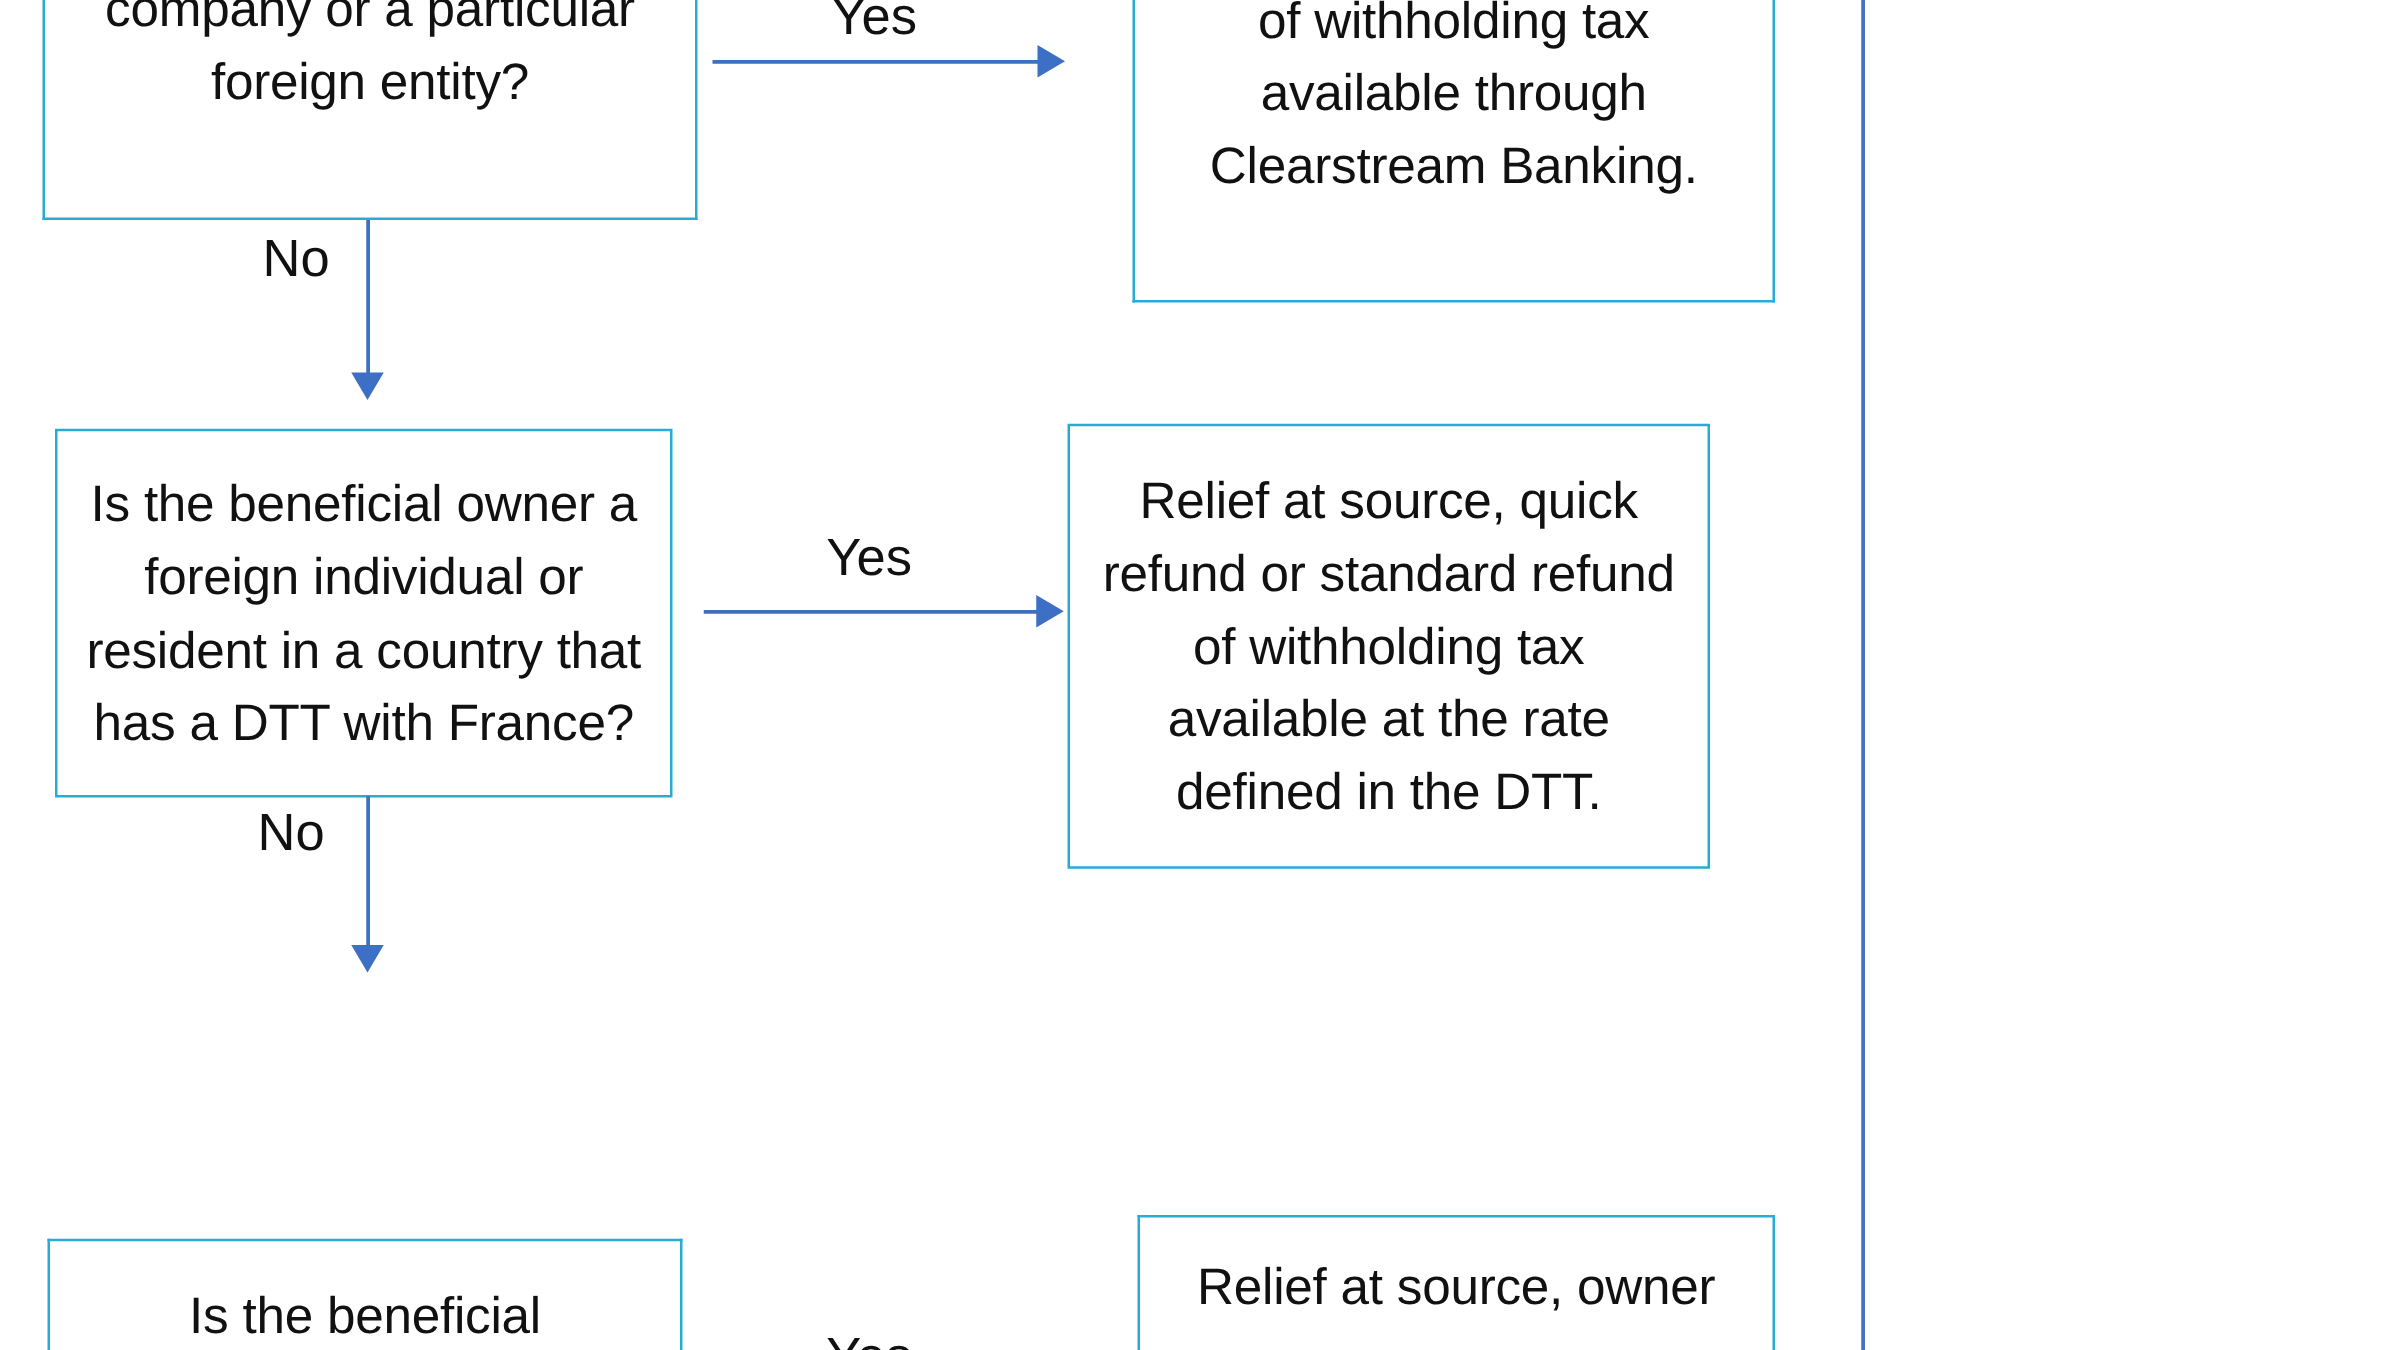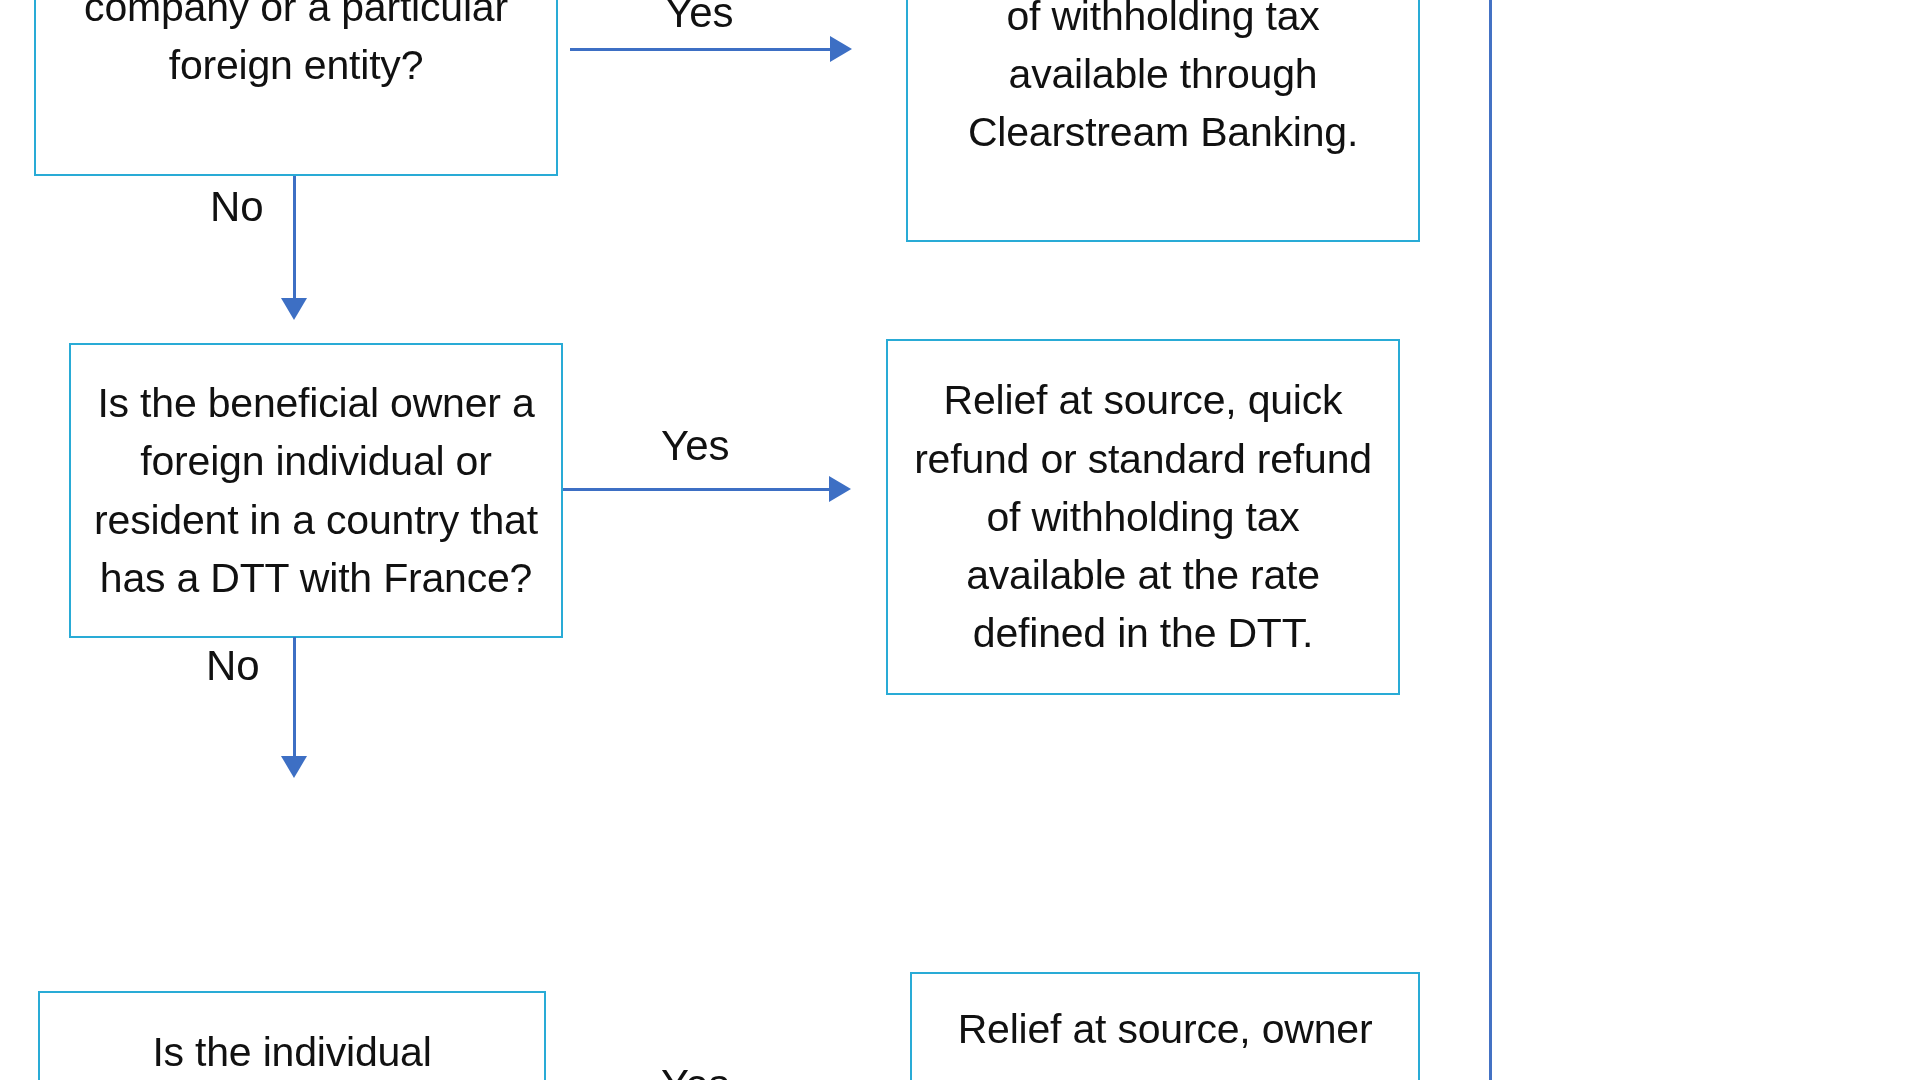--- a/index.html
+++ b/index.html
@@ -106,38 +106,38 @@
   </div>
 
   <div class="edge-label" style="left:665px; top:-8px;">Yes</div>
   <div class="h-conn" style="left:570px; top:48px; width:262px;"></div>
   <div class="h-arrow" style="left:830px; top:36px;"></div>
 
   <div class="edge-label" style="left:210px; top:186px;">No</div>
   <div class="v-conn" style="left:293px; top:176px; height:124px;"></div>
   <div class="v-arrow" style="left:281px; top:298px;"></div>
 
-  <div class="node" style="left:69px; top:343px; width:494px; height:295px;">
+  <div class="node" style="left:44px; top:343px; width:494px; height:295px;">
     <span class="txt">Is the beneficial owner a foreign individual or resident in a country that has a DTT with France?</span>
   </div>
 
-  <div class="node" style="left:886px; top:339px; width:514px; height:356px;">
+  <div class="node" style="left:854px; top:339px; width:514px; height:356px;">
     <span class="txt">Relief at source, quick refund or standard refund of withholding tax available at the rate defined in the DTT.</span>
   </div>
 
   <div class="edge-label" style="left:661px; top:425px;">Yes</div>
   <div class="h-conn" style="left:563px; top:488px; width:268px;"></div>
   <div class="h-arrow" style="left:829px; top:476px;"></div>
 
   <div class="edge-label" style="left:206px; top:645px;">No</div>
   <div class="v-conn" style="left:293px; top:637px; height:121px;"></div>
   <div class="v-arrow" style="left:281px; top:756px;"></div>
 
   <div class="node clip-bottom" style="left:38px; top:991px; width:508px; height:180px; align-items:flex-start; padding-top:30px;">
-    <span class="txt">Is the individual</span>
+    <span class="txt">Is the beneficial</span>
   </div>
 
   <div class="node clip-bottom" style="left:910px; top:972px; width:510px; height:200px; align-items:flex-start; padding-top:26px;">
     <span class="txt">Relief at source, owner</span>
   </div>
 
   <div class="edge-label" style="left:661px; top:1064px;">Yes</div>
 
   <div class="page-rule" style="left:1489px; top:-10px; height:1100px;"></div>
 

